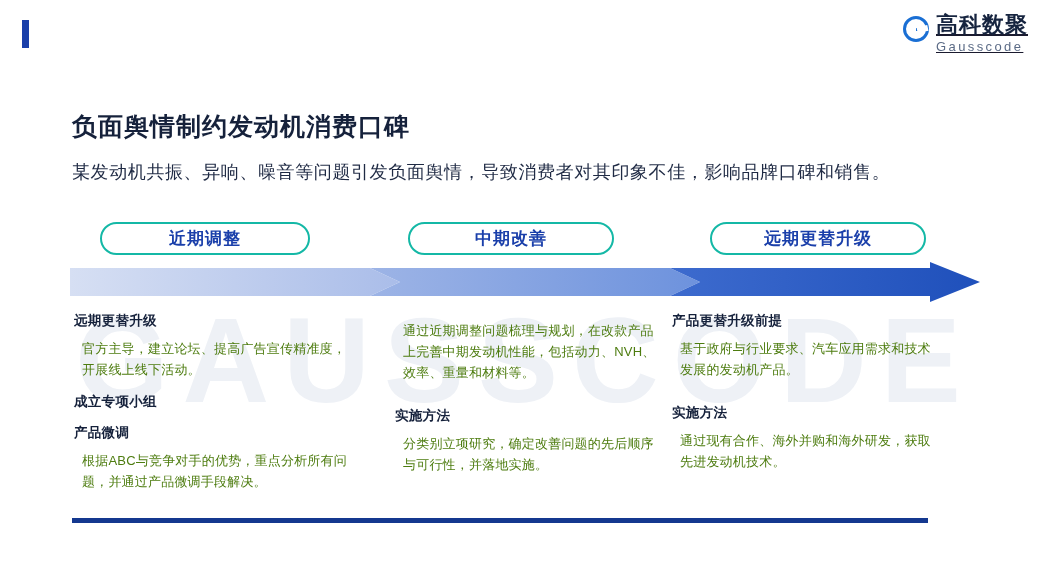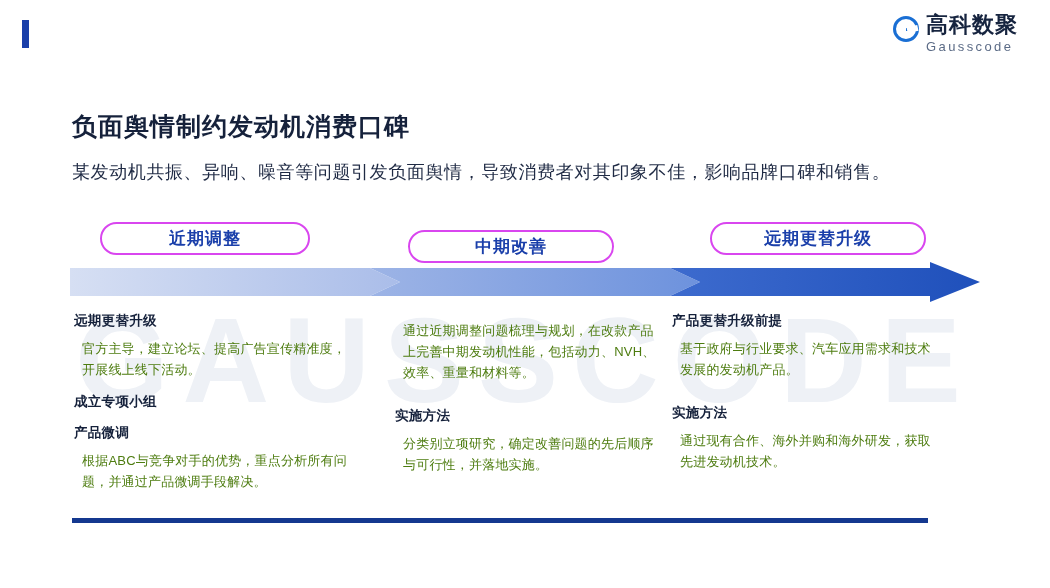--- a/index.html
+++ b/index.html
@@ -52,24 +52,25 @@
     position: absolute;
     left: 44px;
     top: 15px;
     font-size: 27px;
     font-weight: bold;
     letter-spacing: 2px;
     color: #12307f;
   }
   .logo {
     position: absolute;
-    right: 32px;
+    right: 22px;
     top: 14px;
     display: flex;
     align-items: flex-start;
+    text-decoration: underline;
   }
   .logo-mark {
     width: 26px; height: 26px;
     border-radius: 50%;
     border: 3px solid #1a6fd4;
     box-sizing: border-box;
     position: relative;
     margin-top: 2px;
     margin-right: 7px;
   }
@@ -122,35 +123,35 @@
     font-size: 18px;
     color: #1f2a44;
     letter-spacing: 0.6px;
   }
 
   
   .pill {
     position: absolute;
     top: 222px;
     height: 33px;
-    border: 2px solid #d946ef;
+    border: 2px solid #14b8a6;
     border-radius: 17px;
     background: #ffffff;
     display: flex;
     align-items: center;
     justify-content: center;
     font-size: 17px;
     font-weight: bold;
     color: #1a3faa;
     letter-spacing: 1px;
     z-index: 2;
     box-sizing: border-box;
   }
   .pill-0 { left: 100px; width: 210px; }
-  .pill-1 { left: 408px; width: 206px; margin-top: 8px; }
+  .pill-1 { left: 408px; width: 206px; }
   .pill-2 { left: 710px; width: 216px; }
 
   
   .arrow-wrap {
     position: absolute;
     left: 70px;
     top: 262px;
     width: 910px;
     height: 40px;
     z-index: 2;

